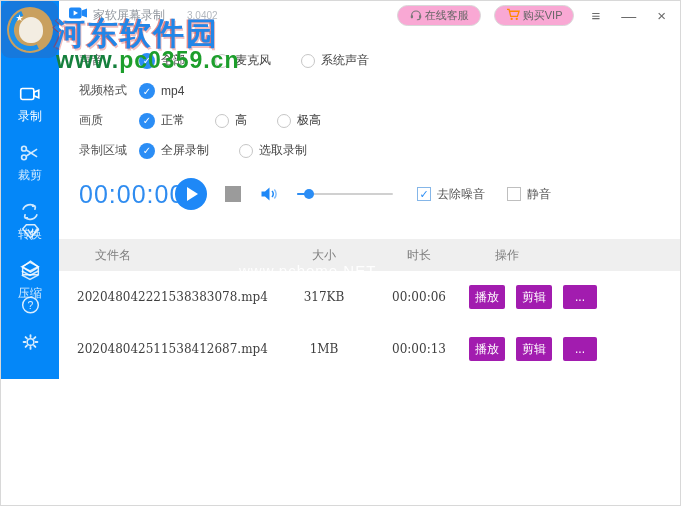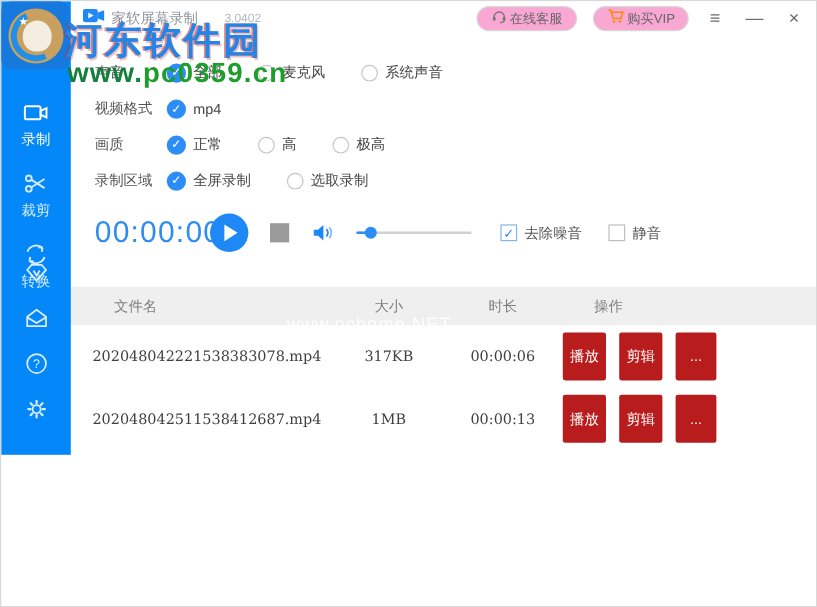--- a/index.html
+++ b/index.html
@@ -56,21 +56,21 @@
          background:#efefef;font-size:12px;color:#7f7f7f;margin-top:24px;}
   .thead .c1{padding-left:36px;}
   .thead .c2,.thead .c3{text-align:center;}
   .thead .c4{padding-left:36px;}
   .thead .wm{position:absolute;left:180px;top:16px;font-size:15px;font-weight:normal;color:rgba(255,255,255,.92);letter-spacing:1px;pointer-events:none;}
   .trow{display:grid;grid-template-columns:210px 110px 80px 1fr;height:52px;align-items:center;font-size:12px;color:#3f3f3f;}
   .trow .cell{font-family:"DejaVu Serif","Liberation Serif",serif;}
   .trow .c1{padding-left:18px;}
   .trow .c2,.trow .c3{text-align:center;}
   .trow .c4{display:flex;gap:11px;padding-left:10px;}
-  .actbtn{min-width:34px;height:40px;padding:0 6px;background:#b91c1c;color:#fff;border:none;font-size:12px;
+  .actbtn{min-width:34px;height:24px;padding:0 6px;background:#a21caf;color:#fff;border:none;font-size:12px;
           border-radius:2px;cursor:pointer;display:flex;align-items:center;justify-content:center;}
 
   
   .wm-layer{position:absolute;left:0;top:0;width:100%;height:100%;pointer-events:none;z-index:5;}
   .wm-logo{position:absolute;left:0;top:0;width:57px;height:57px;background:#1679dd;border-radius:9px;
            display:flex;align-items:center;justify-content:center;}
   .wm-globe{position:relative;width:46px;height:46px;border-radius:50%;background:#c9a05f;overflow:hidden;}
   .wm-globe .swirl{position:absolute;inset:2px;border-radius:50%;border:5px solid transparent;
                    border-left-color:#1f8fe8;border-bottom-color:#1f8fe8;transform:rotate(20deg);}
   .wm-globe .face{position:absolute;left:12px;top:10px;width:24px;height:26px;border-radius:50% 50% 45% 45%;background:#f3ede2;}
@@ -112,20 +112,30 @@
         <span>
           <svg width="24" height="22" viewBox="0 0 22 20" fill="none" stroke="#fff" stroke-width="1.5">
             <path d="M4.5 8 A7 6.5 0 0 1 16 5"></path>
               <path d="M16 5 l-3.2 -0.4 M16 5 l-0.6 3"></path>
             <path d="M17.5 12 A7 6.5 0 0 1 6 15"></path>
               <path d="M6 15 l3.2 0.4 M6 15 l0.6 -3"></path>
           </svg>
         </span>
         <span>转换</span>
       </div>
+      <div class="side-item">
+        <span>
+          <svg width="24" height="22" viewBox="0 0 22 20" fill="none" stroke="#fff" stroke-width="1.4">
+            <path d="M11 2 L18.5 6 11 10 3.5 6 Z"></path>
+            <path d="M3.5 10 L11 14 18.5 10"></path>
+            <path d="M3.5 13.8 L11 17.8 18.5 13.8"></path>
+          </svg>
+        </span>
+        <span>压缩</span>
+      </div>
     </div>
 
     <div class="side-bottom">
       <span class="bicon">
         <svg width="23" height="22" viewBox="0 0 22 20" fill="none" stroke="#fff" stroke-width="1.4">
           <path d="M7 4 H15 L18.5 8 L11 16.5 L3.5 8 Z"></path>
           <path d="M8.5 8.5 L11 12.5 L13.5 8.5"></path>
         </svg>
       </span>
       <span class="bicon">

